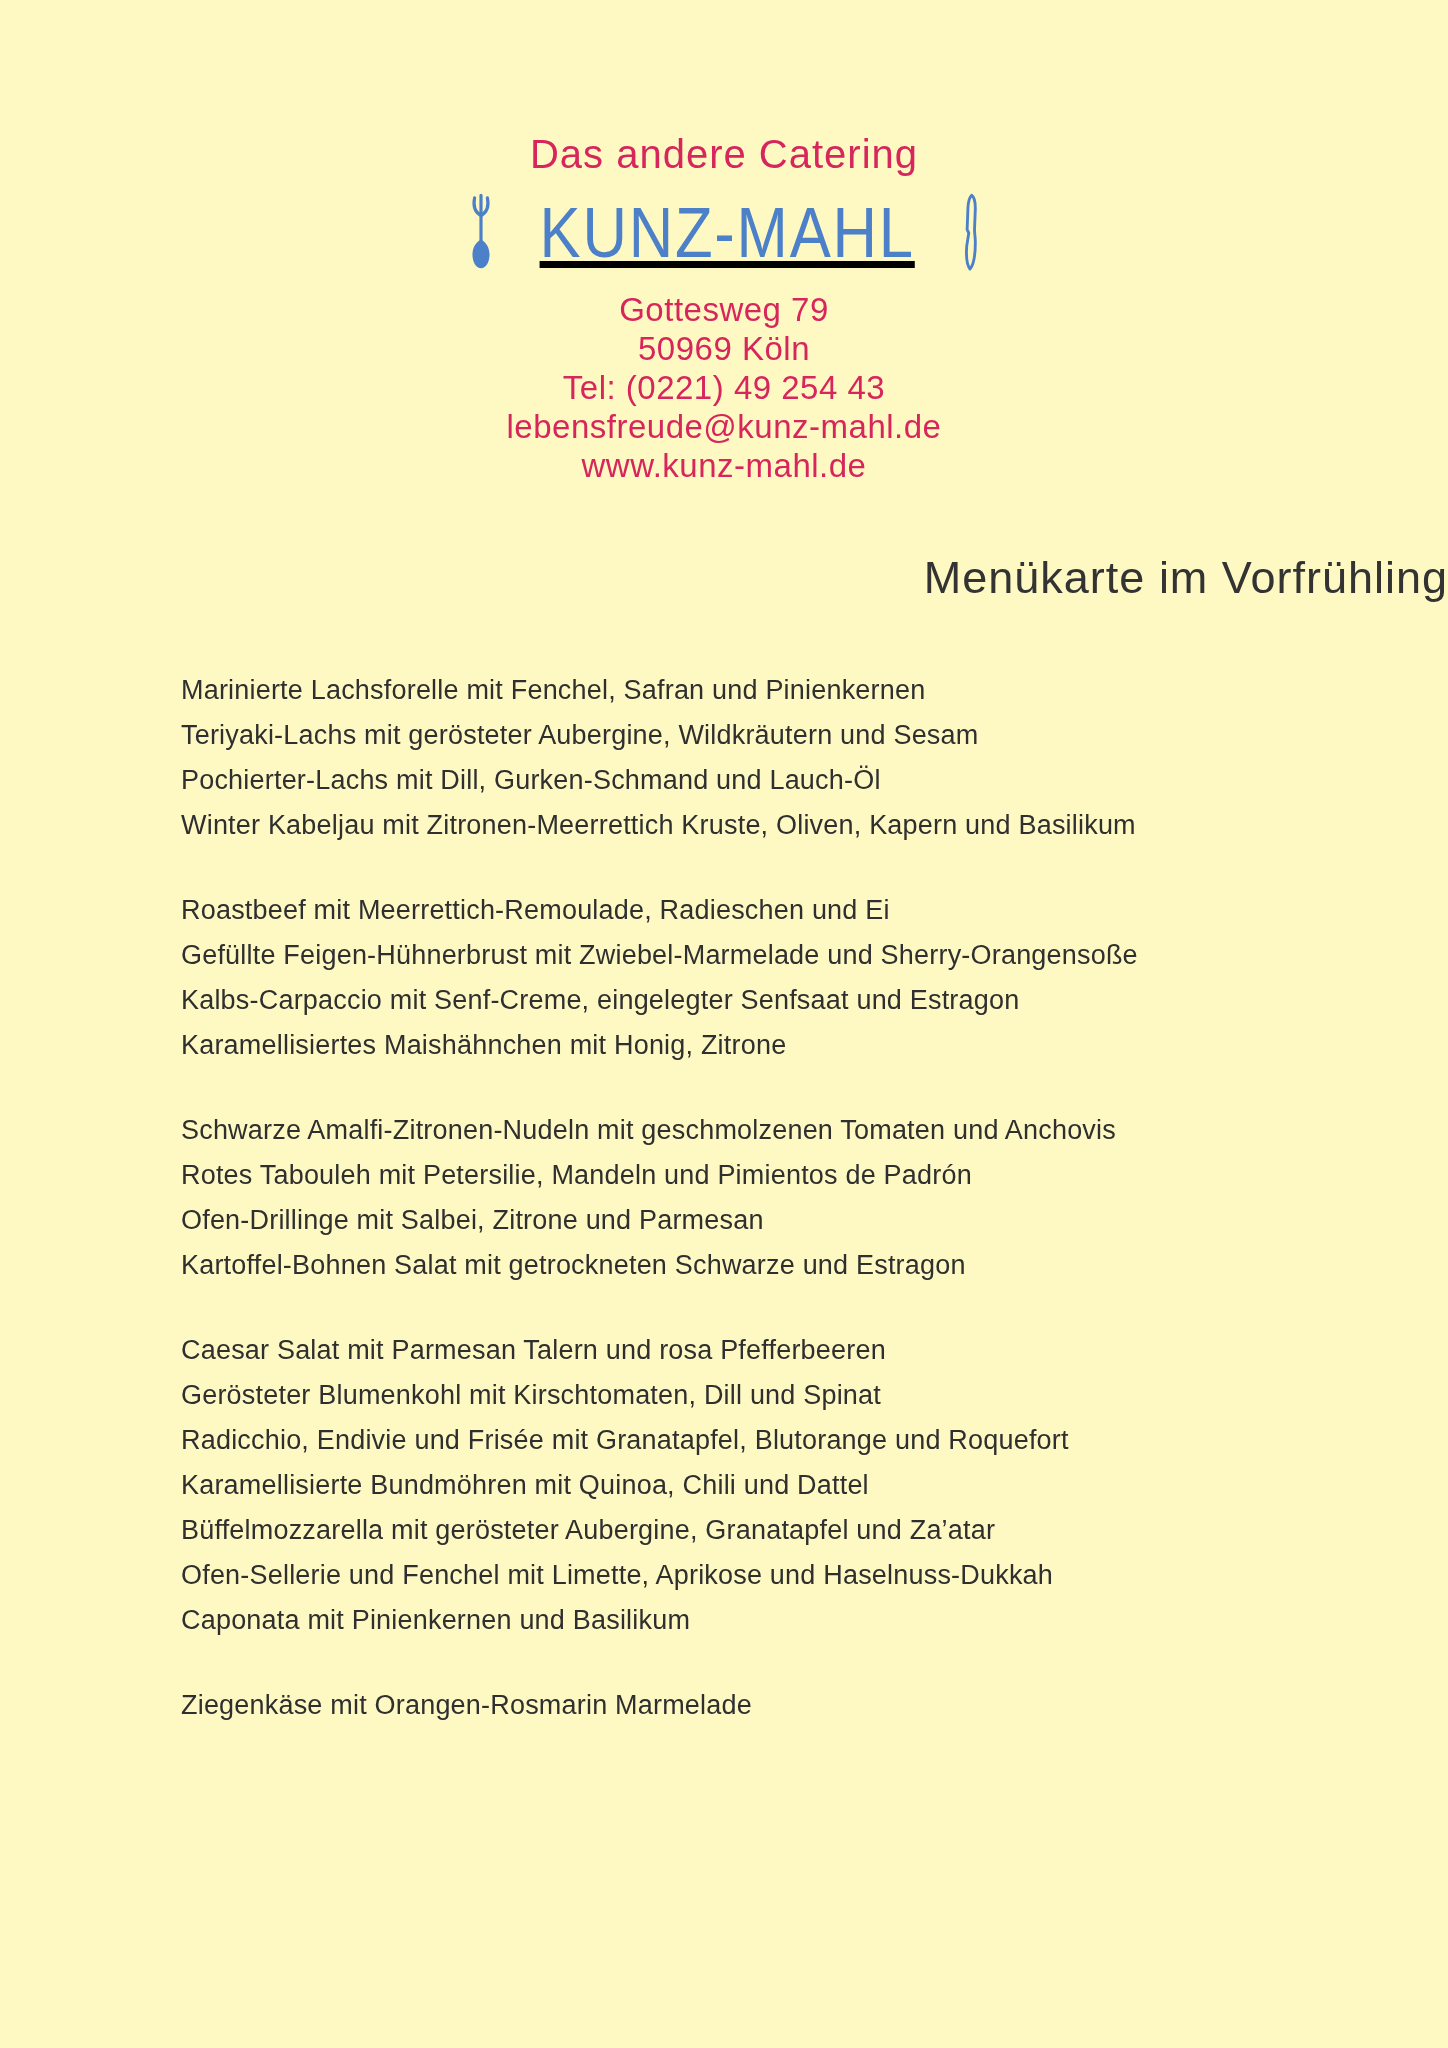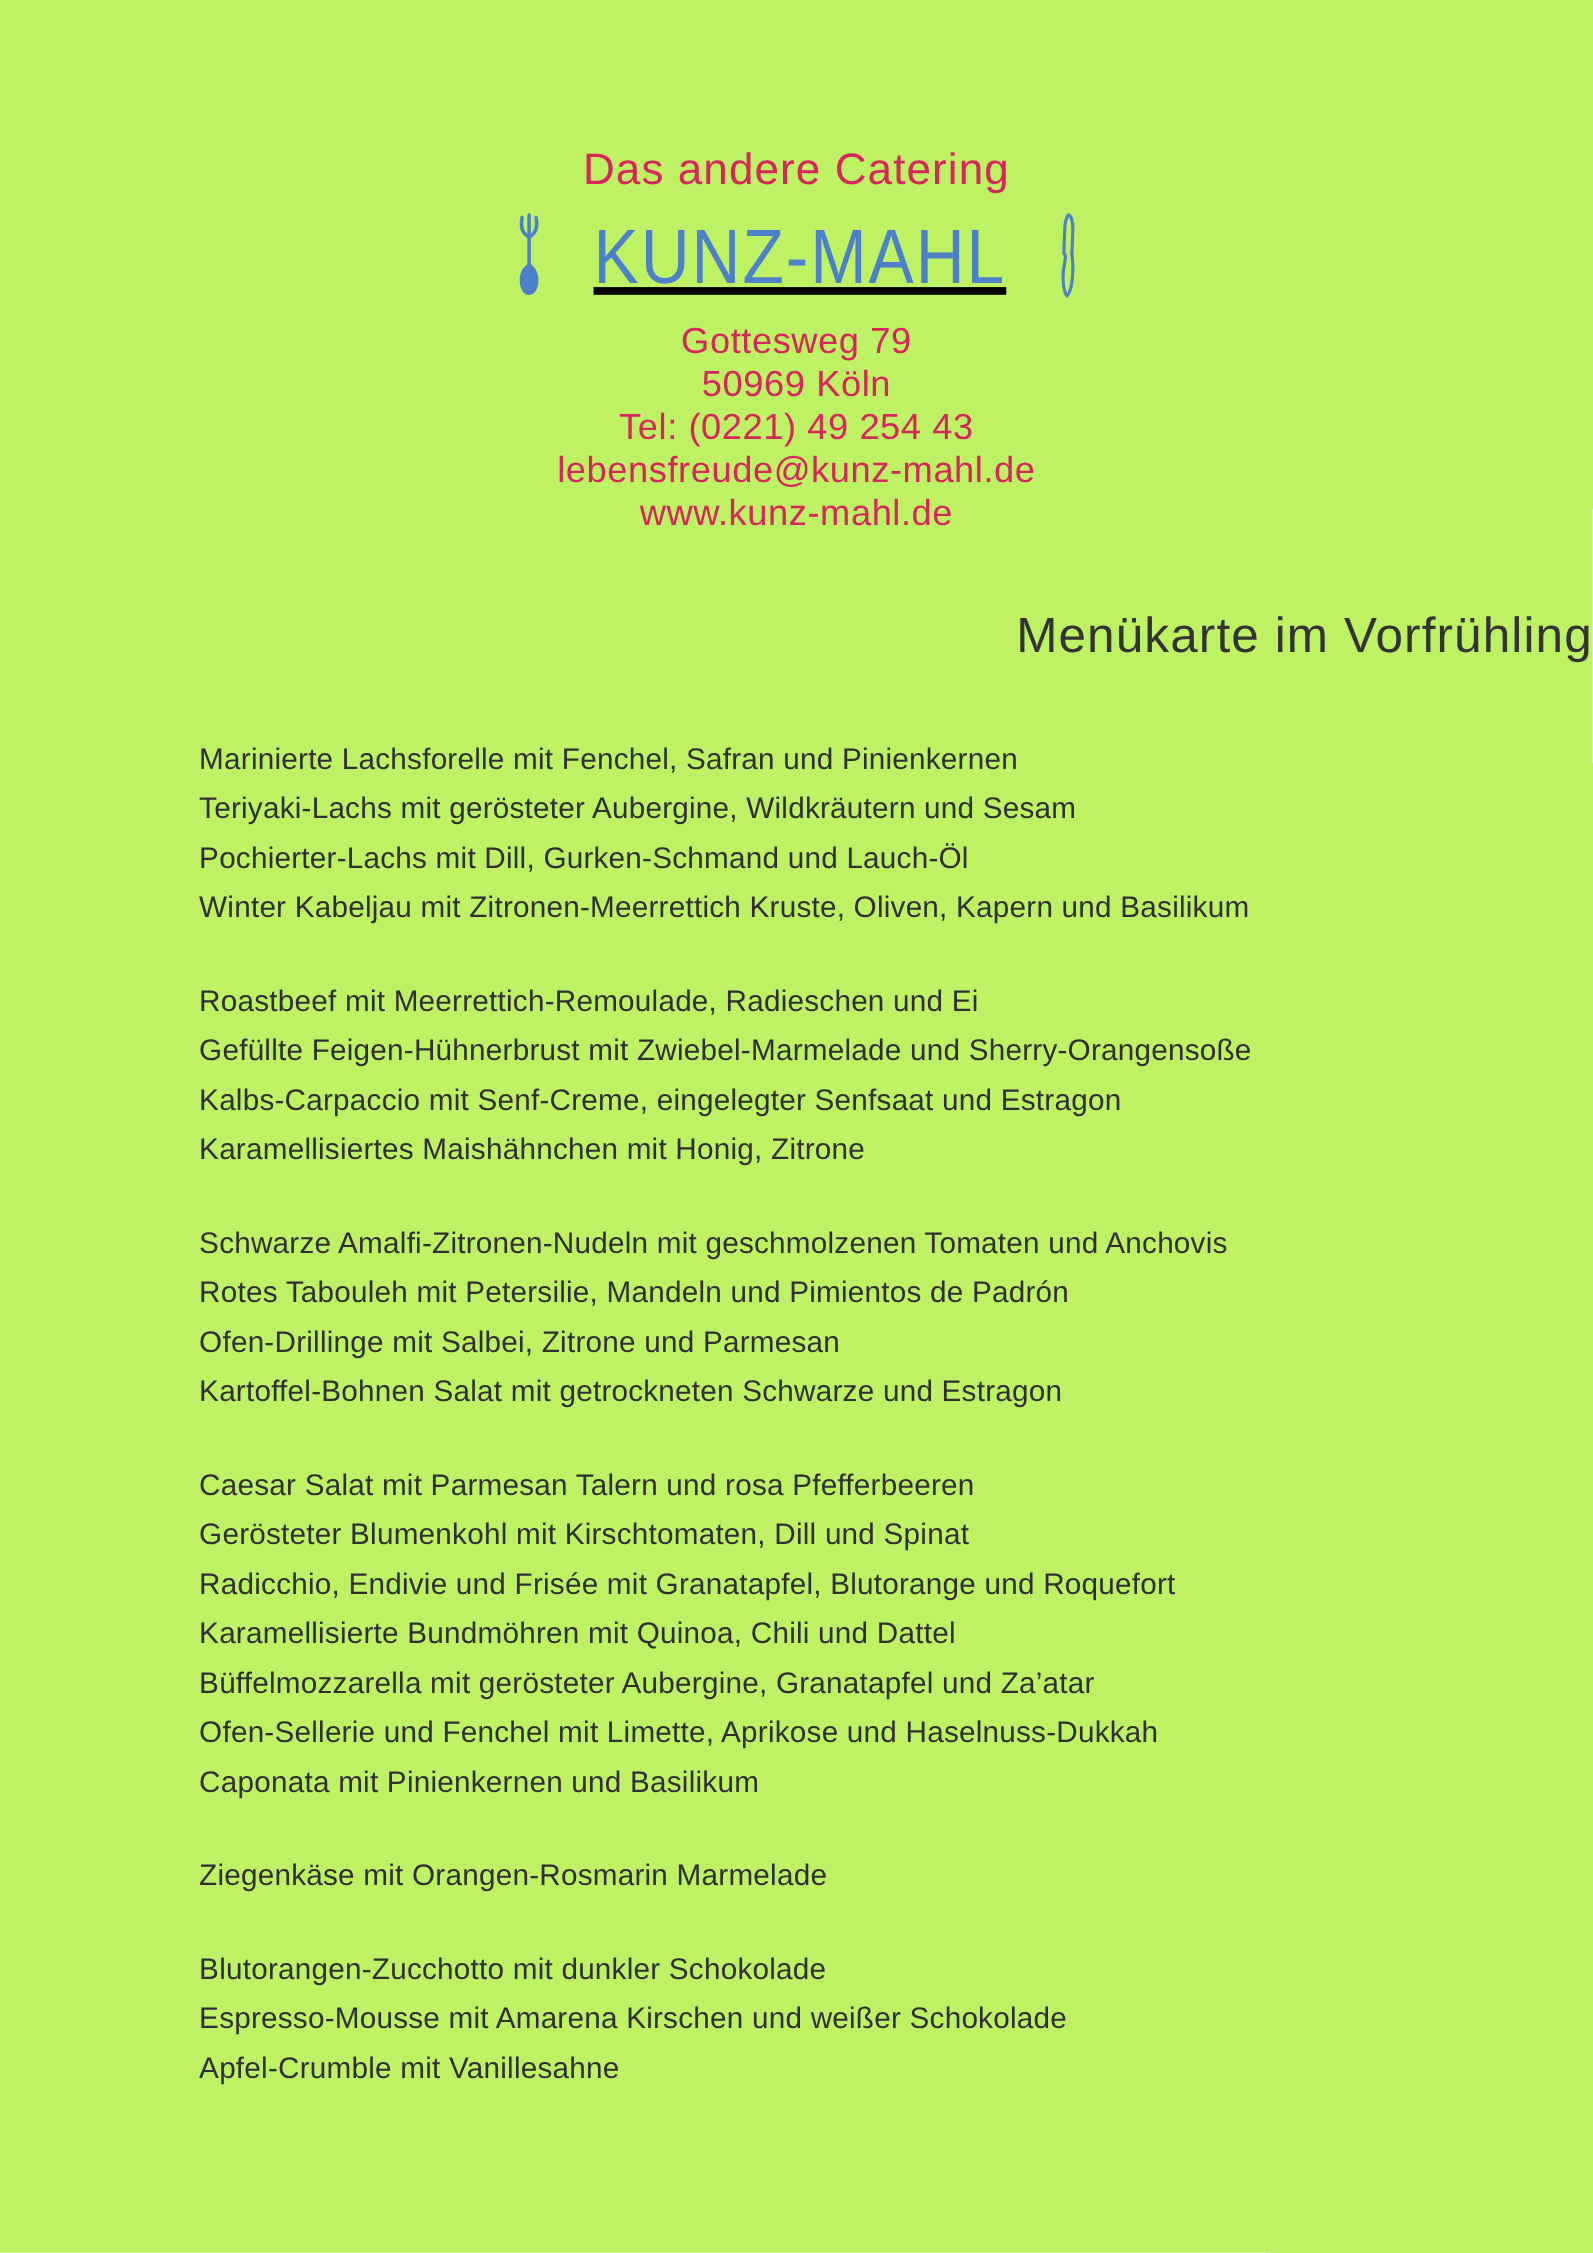--- a/index.html
+++ b/index.html
@@ -1,21 +1,21 @@
 <!DOCTYPE html>
 <html lang="de"><head>
 <meta charset="utf-8">
 <title>Menükarte im Vorfrühling – KUNZ-MAHL</title>
 <style>
   html, body { margin: 0; padding: 0; background: #ffffff; }
   .page {
     position: relative;
     width: 1448px;
     height: 2048px;
-    background: #bef264;
+    background: #fef9c3;
     font-family: "Liberation Sans", sans-serif;
     overflow: hidden;
   }
   
   .header { text-align: center; padding-top: 134px; }
   .tagline {
     font-size: 40px;
     line-height: 1;
     color: #d6265c;
     letter-spacing: 1px;
@@ -128,20 +128,15 @@
         <p class="menu-item">Gerösteter Blumenkohl mit Kirschtomaten, Dill und Spinat</p>
         <p class="menu-item">Radicchio, Endivie und Frisée mit Granatapfel, Blutorange und Roquefort</p>
         <p class="menu-item">Karamellisierte Bundmöhren mit Quinoa, Chili und Dattel</p>
         <p class="menu-item">Büffelmozzarella mit gerösteter Aubergine, Granatapfel und Za’atar</p>
         <p class="menu-item">Ofen-Sellerie und Fenchel mit Limette, Aprikose und Haselnuss-Dukkah</p>
         <p class="menu-item">Caponata mit Pinienkernen und Basilikum</p>
       </section>
       <section class="menu-group">
         <p class="menu-item">Ziegenkäse mit Orangen-Rosmarin Marmelade</p>
       </section>
-      <section class="menu-group">
-        <p class="menu-item">Blutorangen-Zucchotto mit dunkler Schokolade</p>
-        <p class="menu-item">Espresso-Mousse mit Amarena Kirschen und weißer Schokolade</p>
-        <p class="menu-item">Apfel-Crumble mit Vanillesahne</p>
-      </section>
     </main>
 
 </div>
 
 </body></html>

